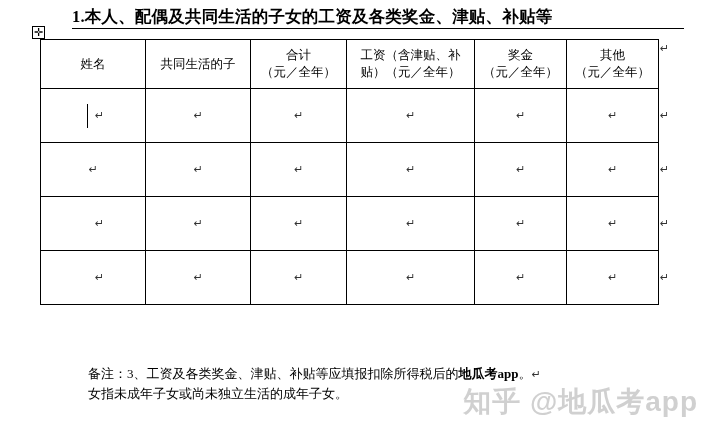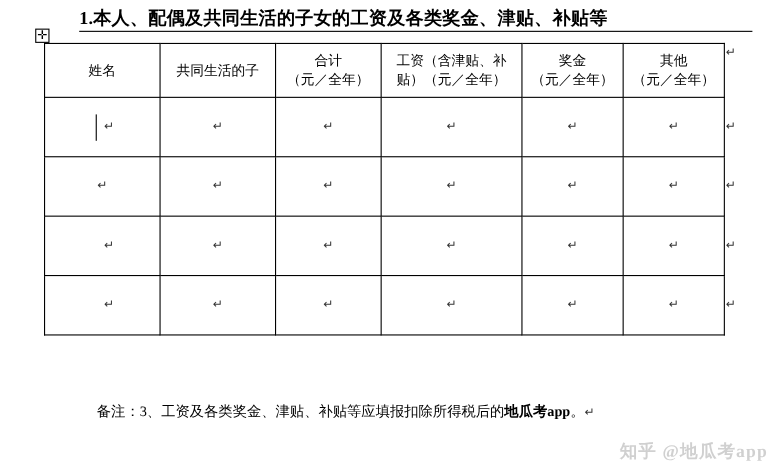--- a/index.html
+++ b/index.html
@@ -138,24 +138,24 @@
   .notes .ret {
     font-size: 11px;
     color: #333;
     font-family: "Liberation Sans", sans-serif;
   }
   
   .watermark {
     position: absolute;
     right: 8px;
     bottom: 8px;
-    font-size: 16px;
+    font-size: 28px;
     font-weight: bold;
     color: rgba(150,150,150,0.45);
-    font-family: Liberation Serif, serif;
+    font-family: Liberation Sans, sans-serif;
     letter-spacing: 1px;
     white-space: nowrap;
   }
 </style>
 </head>
 <body>
 
 <div class="page">
 
   <div class="heading">1.本人、配偶及共同生活的子女的工资及各类奖金、津贴、补贴等</div>
@@ -289,17 +289,18 @@
           <span class="pilcrow cell-ret">↵</span>
           <span class="pilcrow row-ret">↵</span>
         </td>
       </tr>
     </tbody>
       </table>
   </div>
 
   <div class="notes">
     <p><span>备注：3、工资及各类奖金、津贴、补贴等应填报扣除所得税后的</span><span class="bold">地瓜考app</span><span>。</span><span class="ret">↵</span></p>
+    <p><span>女指未成年子女或尚未独立生活的成年子女。</span></p>
   </div>
 
   <div class="watermark">知乎 @地瓜考app</div>
 
 </div>
 
 </body></html>

